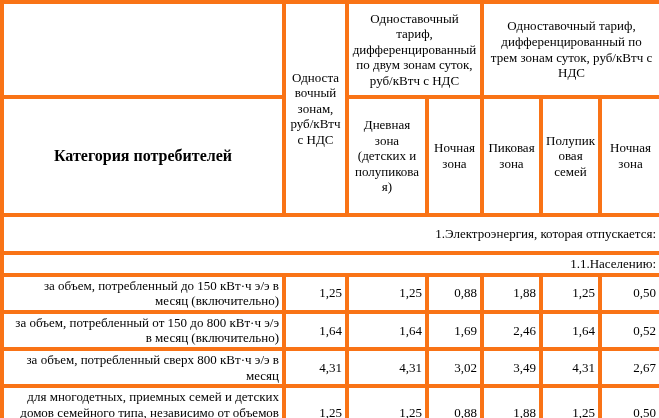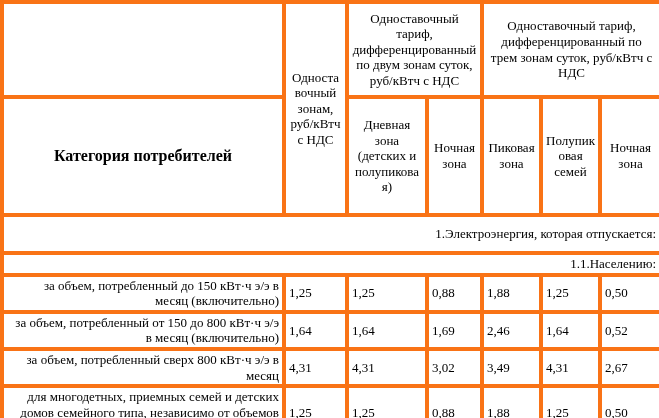--- a/index.html
+++ b/index.html
@@ -43,21 +43,21 @@
   td.section {
     text-align: right;
     padding-left: 4px;
   }
   td.lbl {
     text-align: right;
     padding-left: 3px;
     padding-right: 3px;
   }
   td.val {
-    text-align: left;
+    text-align: right;
   }
 </style>
 </head>
 <body>
 
 <div class="page">
   <table class="tariff">
     <colgroup>
       <col style="width:282px">
       <col style="width:63px">

